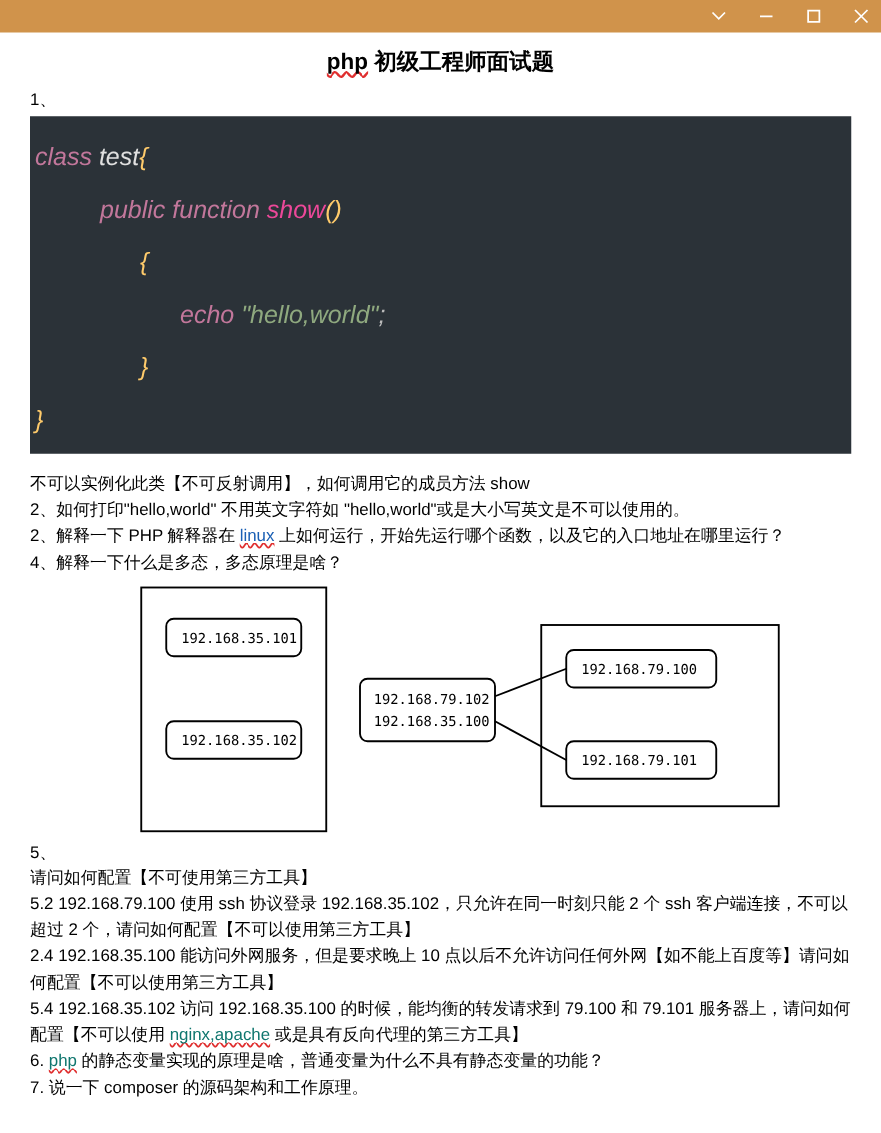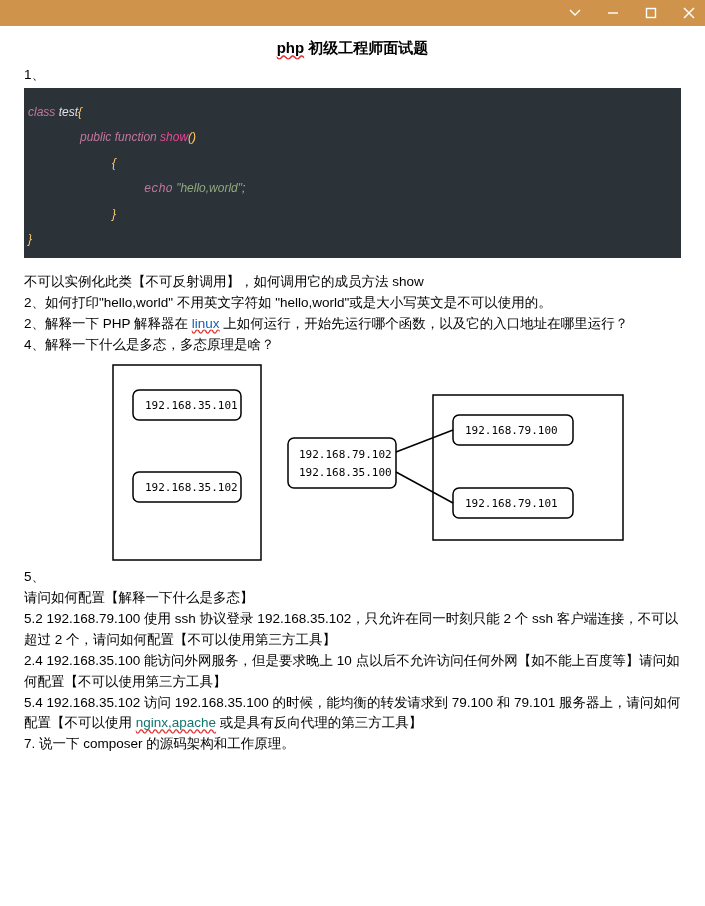--- a/index.html
+++ b/index.html
@@ -31,43 +31,43 @@
     .titlebar .win-btn svg { stroke: #fff; stroke-width: 1.4; fill: none; }
     .content {
       padding: 10px 24px 0 24px;
       font-size: 13.5px;
       line-height: 1.55;
       color: #000;
     }
     .doc-title {
       text-align: center;
       font-weight: bold;
-      font-size: 15px;
+      font-size: 18px;
       margin-bottom: 6px;
     }
     .doc-title .red-wave { text-decoration: underline wavy #e03030; text-decoration-skip-ink: none; }
     .q1-label { margin-bottom: 2px; }
     .codeblock {
       background: #2b3238;
       color: #ddd;
       font-family: "Comic Sans MS", cursive, sans-serif;
       font-style: italic;
-      font-size: 12px;
+      font-size: 20px;
       padding: 12px 8px 6px 4px;
       line-height: 2.1;
       margin-bottom: 14px;
     }
     .codeblock .kw-class { color: #c2779b; }
     .codeblock .cname { color: #e0e0e0; }
     .codeblock .kw-visibility { color: #c2779b; text-align: right; }
     .codeblock .kw-func { color: #c2779b; }
     .codeblock .fname { color: #ec4899; }
     .codeblock .paren { color: #ffcb6b; }
     .codeblock .brace { color: #ffcb6b; }
-    .codeblock .echo-kw { color: #c2779b; font-family: Liberation Mono, monospace; }
+    .codeblock .echo-kw { color: #c2779b; }
     .codeblock .str { color: #8fa97f; }
     .codeblock .semi { color: #bbb; }
     .code-line1 { padding-left: 0; }
     .code-line2 { padding-left: 52px; }
     .code-line3 { padding-left: 84px; }
     .code-line4 { padding-left: 116px; }
     .code-line5 { padding-left: 84px; }
     .code-line6 { padding-left: 0; }
     .para { margin: 0 0 0 0; }
     .linux-link { color: #1a5fb4; text-decoration: underline wavy #e03030; text-decoration-skip-ink: none; }
@@ -154,21 +154,24 @@
       <text x="392" y="74">192.168.79.100</text>
       <rect class="ip" x="380" y="128" width="120" height="30"></rect>
       <text x="392" y="147">192.168.79.101</text>
 
       <line x1="323" y1="92" x2="380" y2="70"></line>
       <line x1="323" y1="112" x2="380" y2="143"></line>
     </svg>
   </div>
 
   <p class="para">5、</p>
-  <p class="para">请问如何配置【解释一下什么是多态】</p>
+  <p class="para">请问如何配置【不可使用第三方工具】</p>
   <p class="para">5.2 192.168.79.100 使用 ssh 协议登录 192.168.35.102，只允许在同一时刻只能 2 个 ssh 客户端连接，不可以超过 2 个，请问如何配置【不可以使用第三方工具】</p>
   <p class="para">2.4 192.168.35.100 能访问外网服务，但是要求晚上 10 点以后不允许访问任何外网【如不能上百度等】请问如何配置【不可以使用第三方工具】</p>
   <p class="para">
     <span>5.4 192.168.35.102 访问 192.168.35.100 的时候，能均衡的转发请求到 79.100 和 79.101 服务器上，请问如何配置【不可以使用 </span><span class="red-wave2">nginx,apache</span><span> 或是具有反向代理的第三方工具】</span>
+  </p>
+  <p class="para">
+    <span>6. </span><span class="red-wave2">php</span><span> 的静态变量实现的原理是啥，普通变量为什么不具有静态变量的功能？</span>
   </p>
   <p class="para">7. 说一下 composer 的源码架构和工作原理。</p>
 
 </div>
 
 </body></html>

